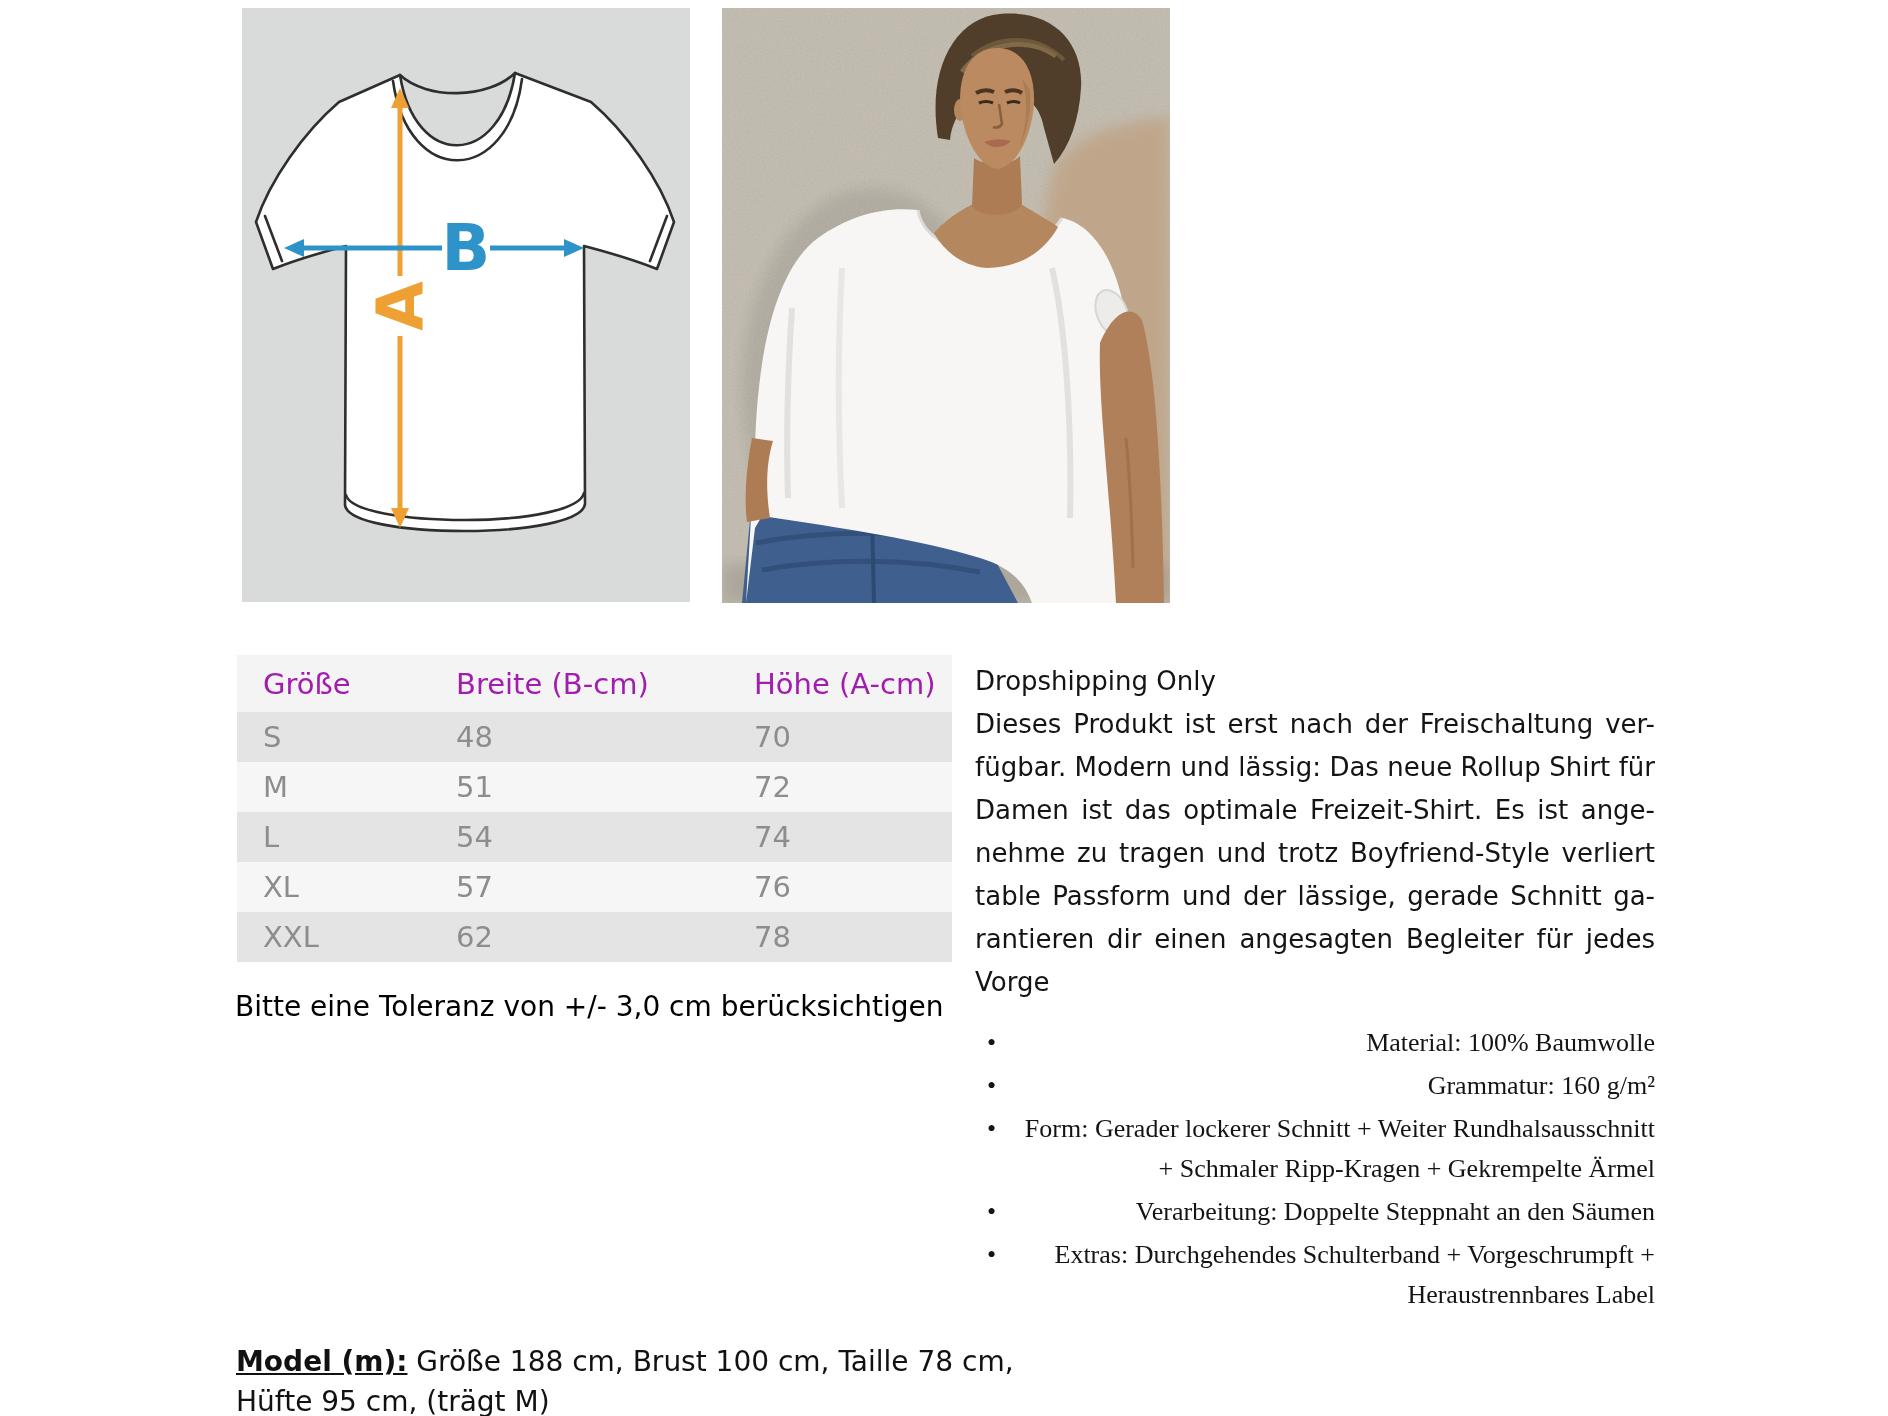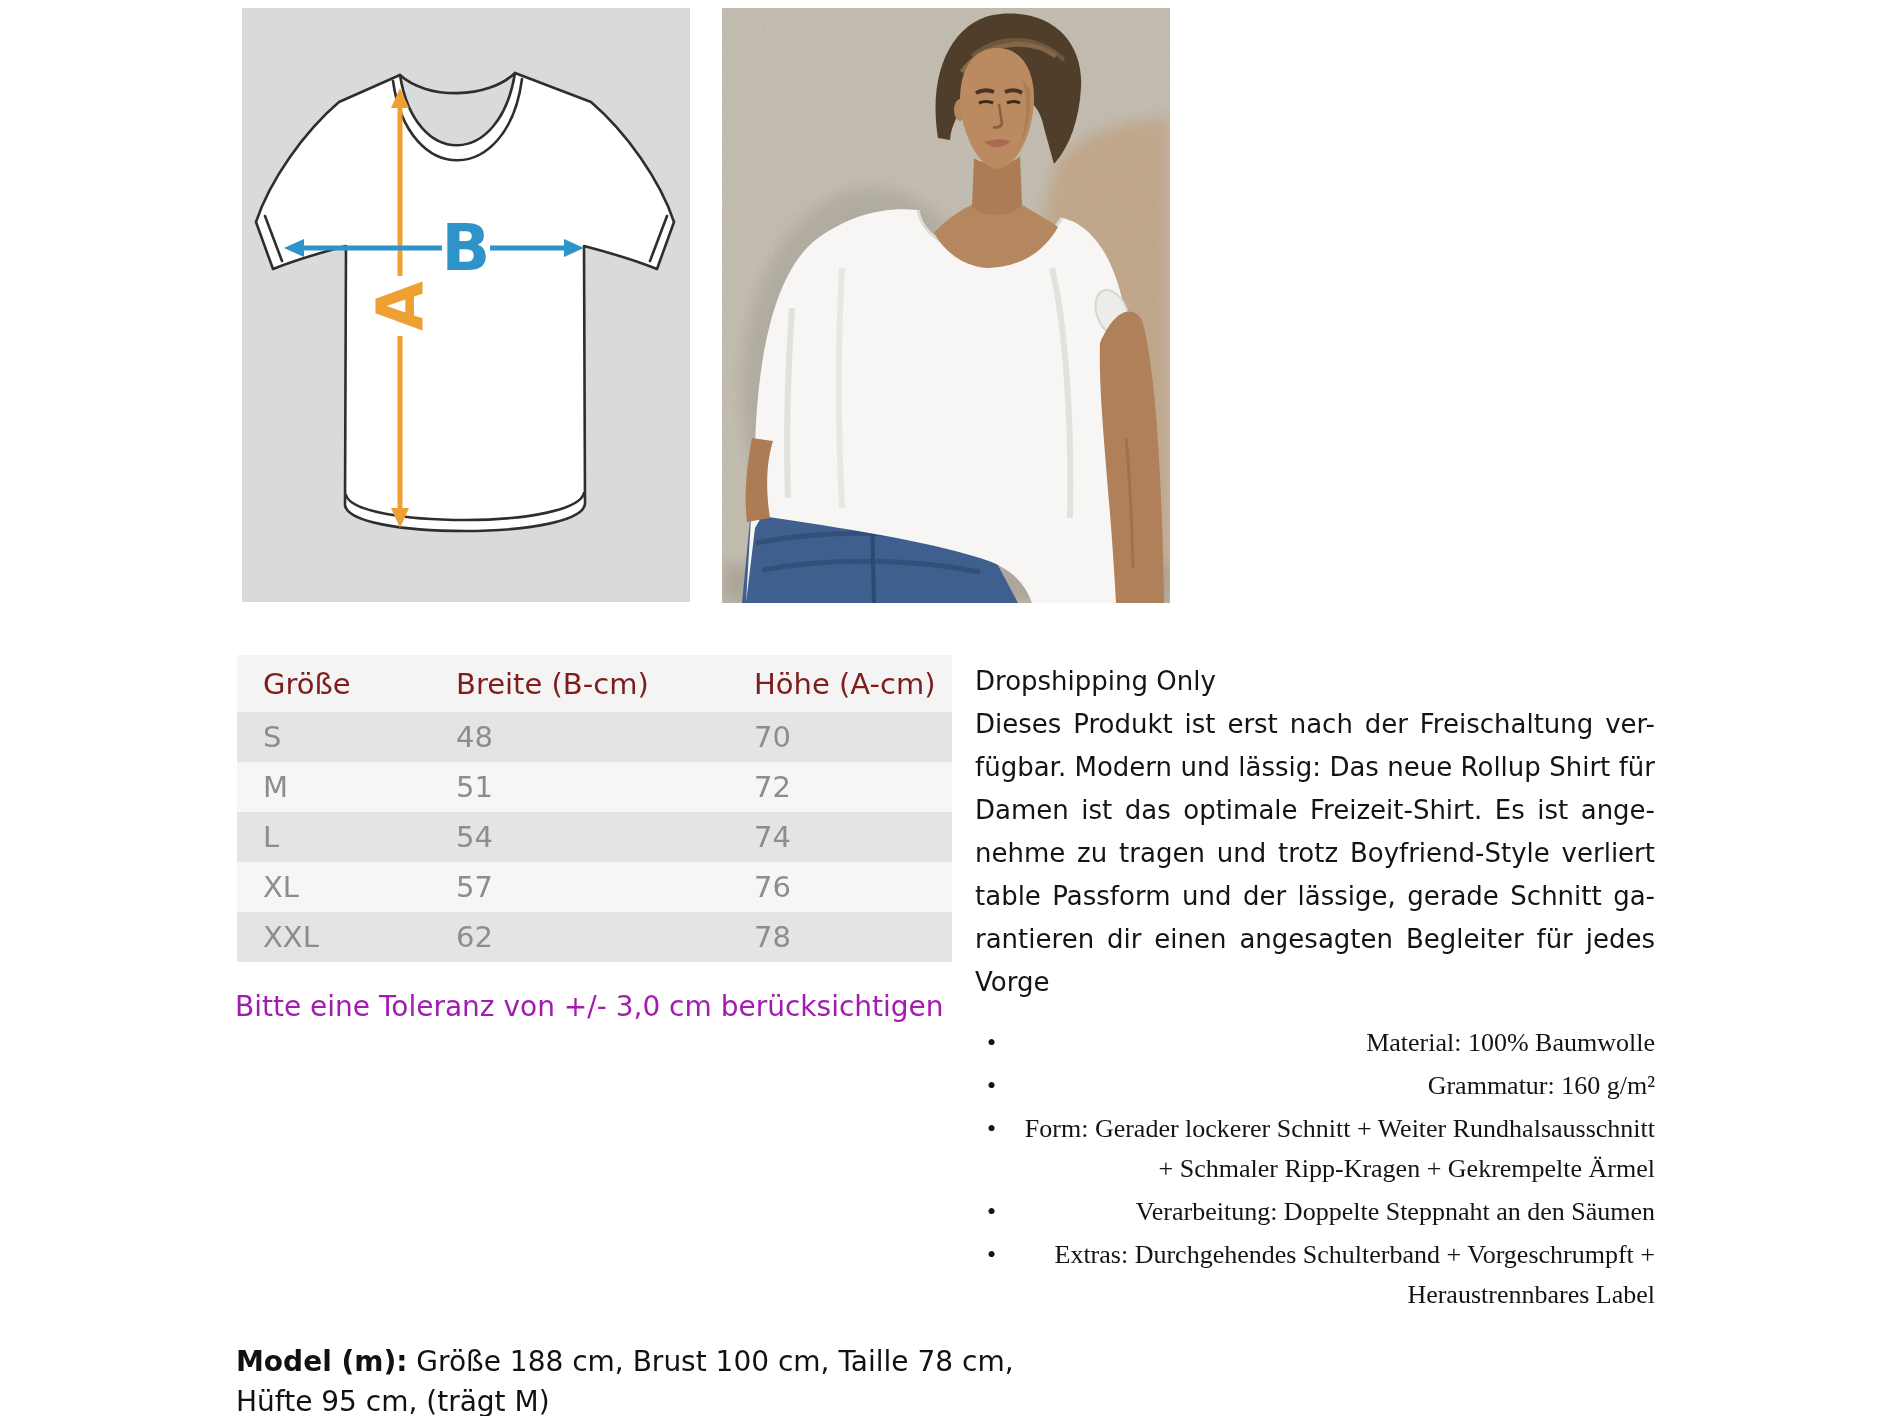--- a/index.html
+++ b/index.html
@@ -11,27 +11,27 @@
   }
   
   .diagram-box{position:absolute;left:242px;top:8px;width:448px;height:594px;background:#d8dbd9;}
   .diagram-box svg{display:block;width:100%;height:100%;}
   
   .photo-box{position:absolute;left:722px;top:8px;width:448px;height:595px;overflow:hidden;}
   .photo-box svg{display:block;width:100%;height:100%;}
   
   .size-table{position:absolute;left:237px;top:655px;width:715px;font-size:29px;color:#8d8d8d;}
   .trow{display:grid;grid-template-columns:193px 298px 224px;align-items:center;padding-left:26px;box-sizing:border-box;}
-  .trow.head{height:57px;background:#f4f4f4;color:#7f1d1d;}
+  .trow.head{height:57px;background:#f4f4f4;color:#a21caf;}
   .trow.r-dark{height:50px;background:#e4e4e4;}
   .trow.r-light{height:50px;background:#f6f6f6;}
   
-  .tolerance{position:absolute;left:235px;top:990px;width:780px;font-size:28px;color:#a21caf;}
+  .tolerance{position:absolute;left:235px;top:990px;width:780px;font-size:28px;color:#000000;}
   .model-info{position:absolute;left:236px;top:1342px;width:860px;font-size:28px;color:#111;line-height:40px;}
-  .model-info b{font-weight:bold;}
+  .model-info b{font-weight:bold;text-decoration:underline;}
   
   .description{position:absolute;left:975px;top:660px;width:680px;font-size:26px;color:#141414;}
   .iline{line-height:43px;text-align:justify;text-align-last:justify;white-space:normal;}
   .iline.no-just{text-align:right;text-align-last:left;}
   .spec-list{margin:19px 0 0 0;padding:0;list-style:none;}
   .spec-list li{
     position:relative;margin:3px 0 0 10px;padding-left:27px;
     line-height:40px;text-align:right;font-family:Liberation Serif, serif;
   }
   .spec-list li::before{

